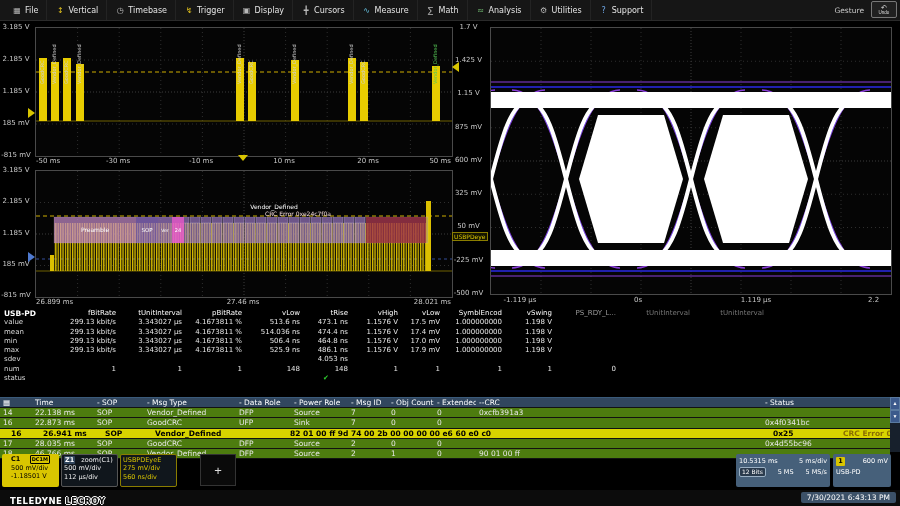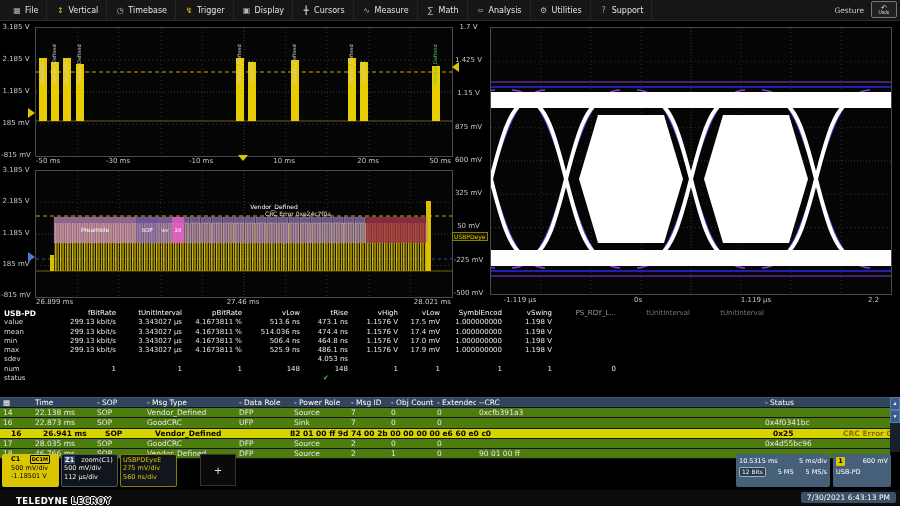--- a/index.html
+++ b/index.html
@@ -77,21 +77,21 @@
   .bits{background:#2a3b4d;border:1px solid #9ab0c4;padding:0 2px;border-radius:2px;font-size:6px;}
   .trbox{left:833px;width:58px;background:#46607a;color:#fff;padding:3px 3px;}
   .trsrc{background:#d9c500;color:#000;width:9px;height:9px;font-size:6.5px;text-align:center;
          line-height:9px;border-radius:1px;font-weight:bold;}
   
   .wm{position:absolute;left:580px;top:443px;z-index:40;display:flex;align-items:center;gap:4px;}
   .wmtext{font-size:15px;font-weight:bold;color:#fff;
           text-shadow:-1px -1px 0 #000,1px -1px 0 #000,-1px 1px 0 #000,1px 1px 0 #000,0 0 3px #000;}
   .statusbar{position:absolute;left:0;right:0;top:490px;height:16px;background:#0c0c0c;
              display:flex;align-items:flex-start;}
-  .brand{margin-left:16px;margin-top:1px;line-height:1;}
+  .brand{margin-left:10px;margin-top:1px;line-height:1;}
   .b1{font-size:8.5px;font-weight:bold;color:#fff;letter-spacing:.5px;}
   .b2{font-size:8.5px;font-weight:bold;color:#0c0c0c;margin-left:3px;letter-spacing:.5px;
       text-shadow:-1px 0 #fff,1px 0 #fff,0 -1px #fff,0 1px #fff;}
   .dt{position:absolute;right:4px;top:2px;background:#3c5168;border-radius:2px;padding:1px 6px;
       font-size:7.5px;color:#fff;}
 </style>
 </head>
 <body>
 
 <div class="screen">

